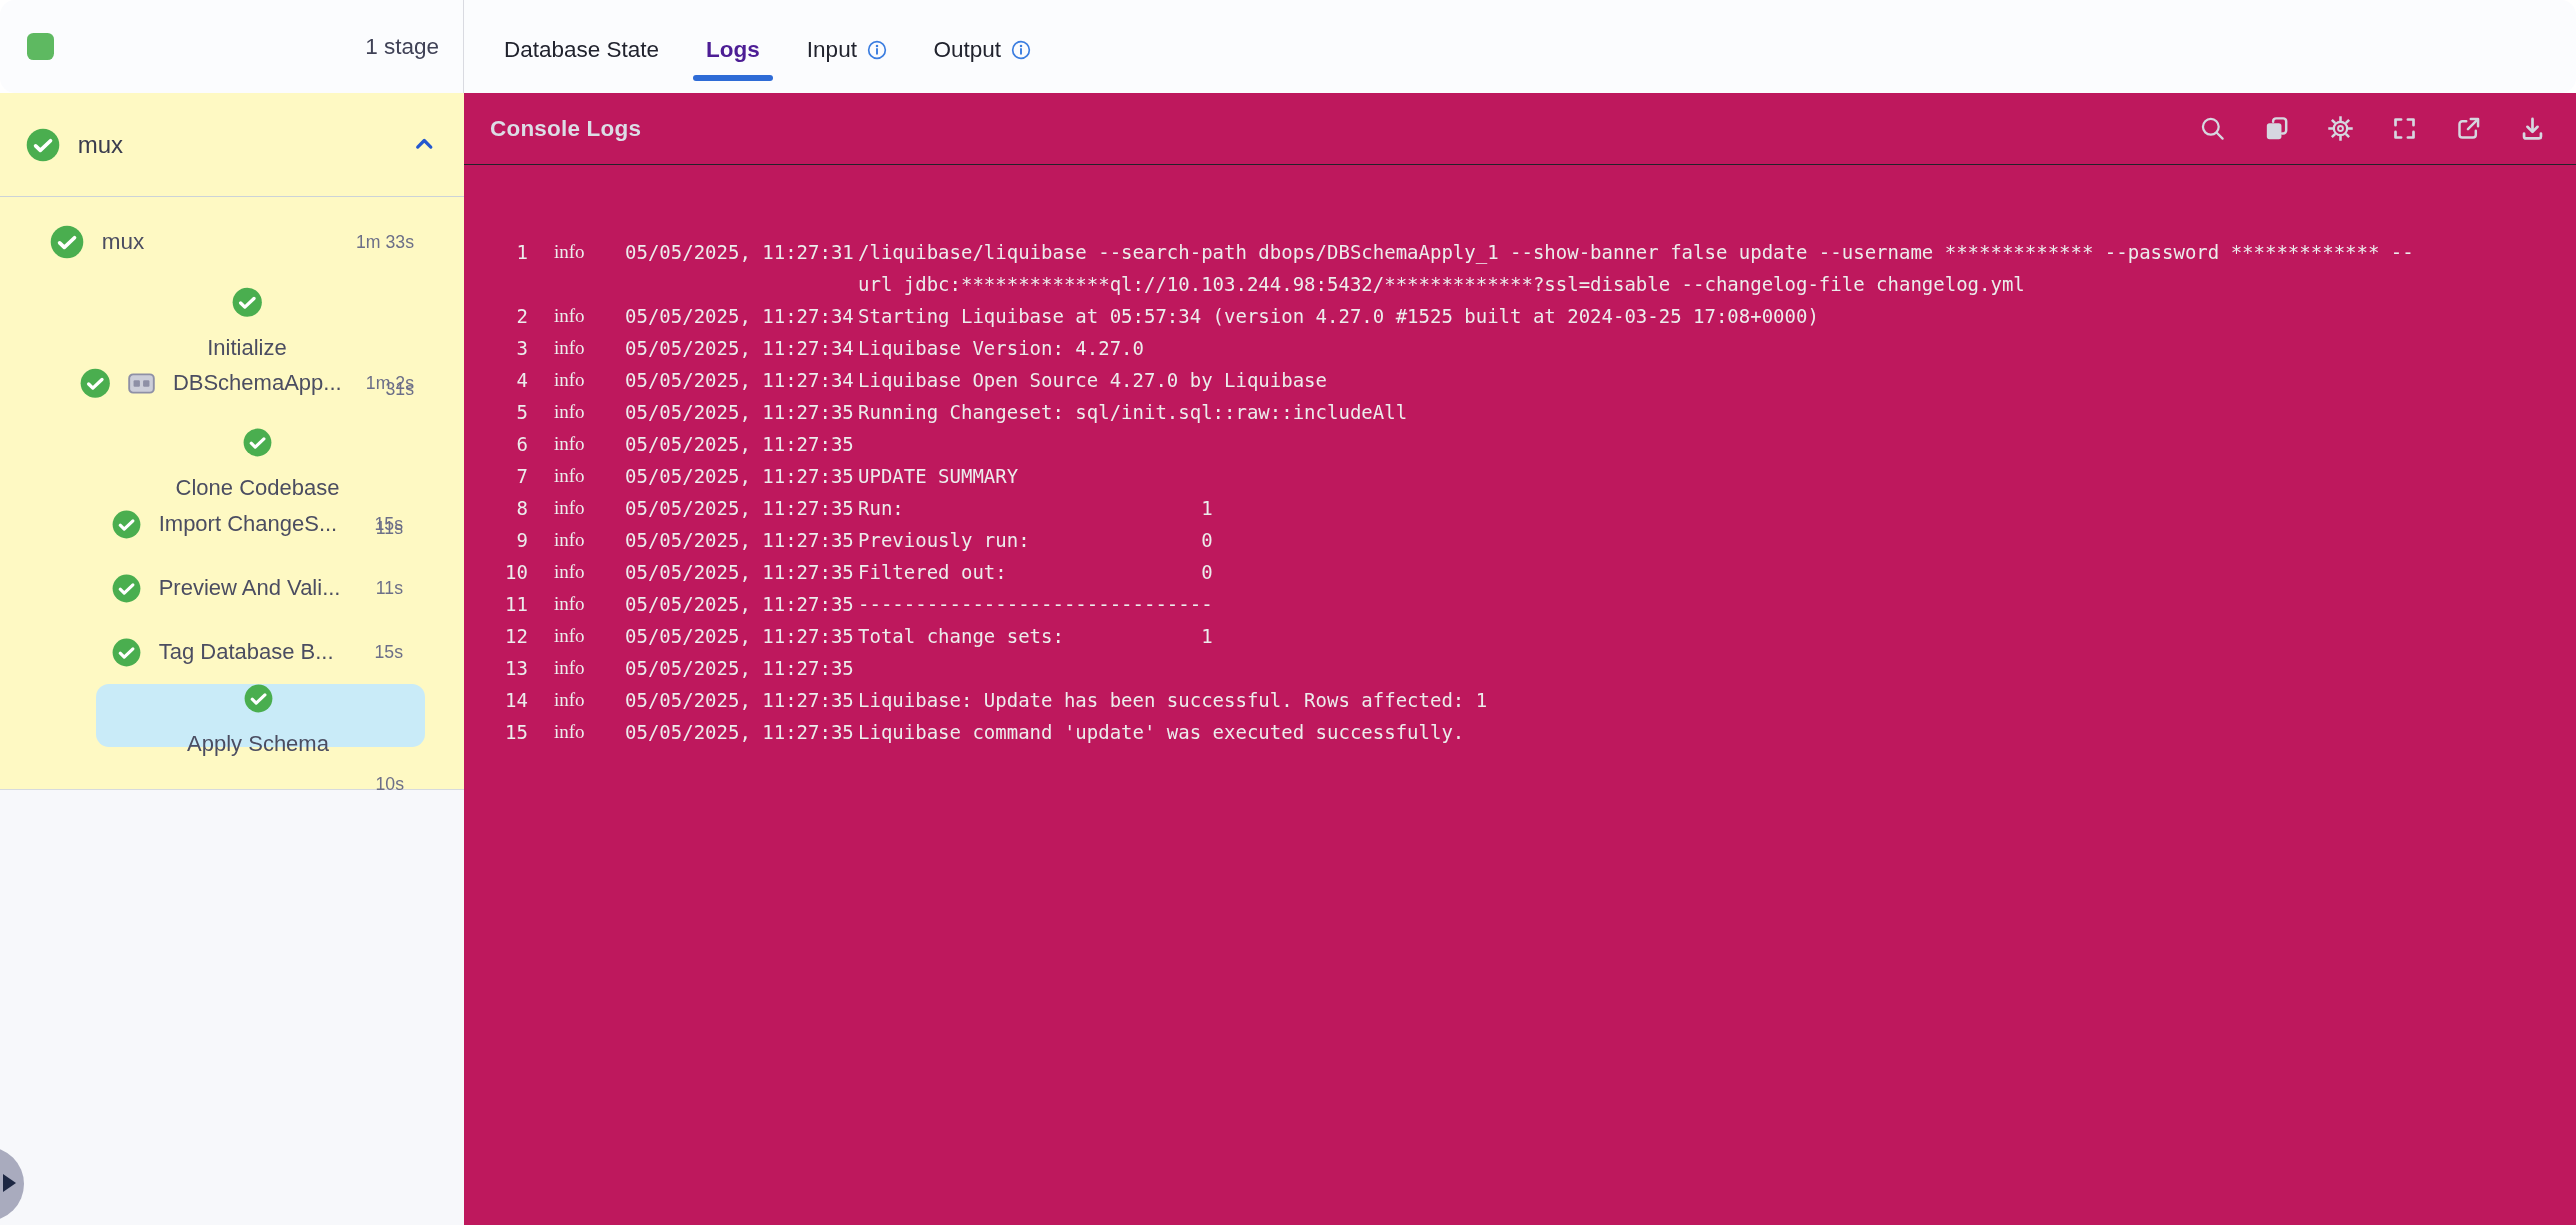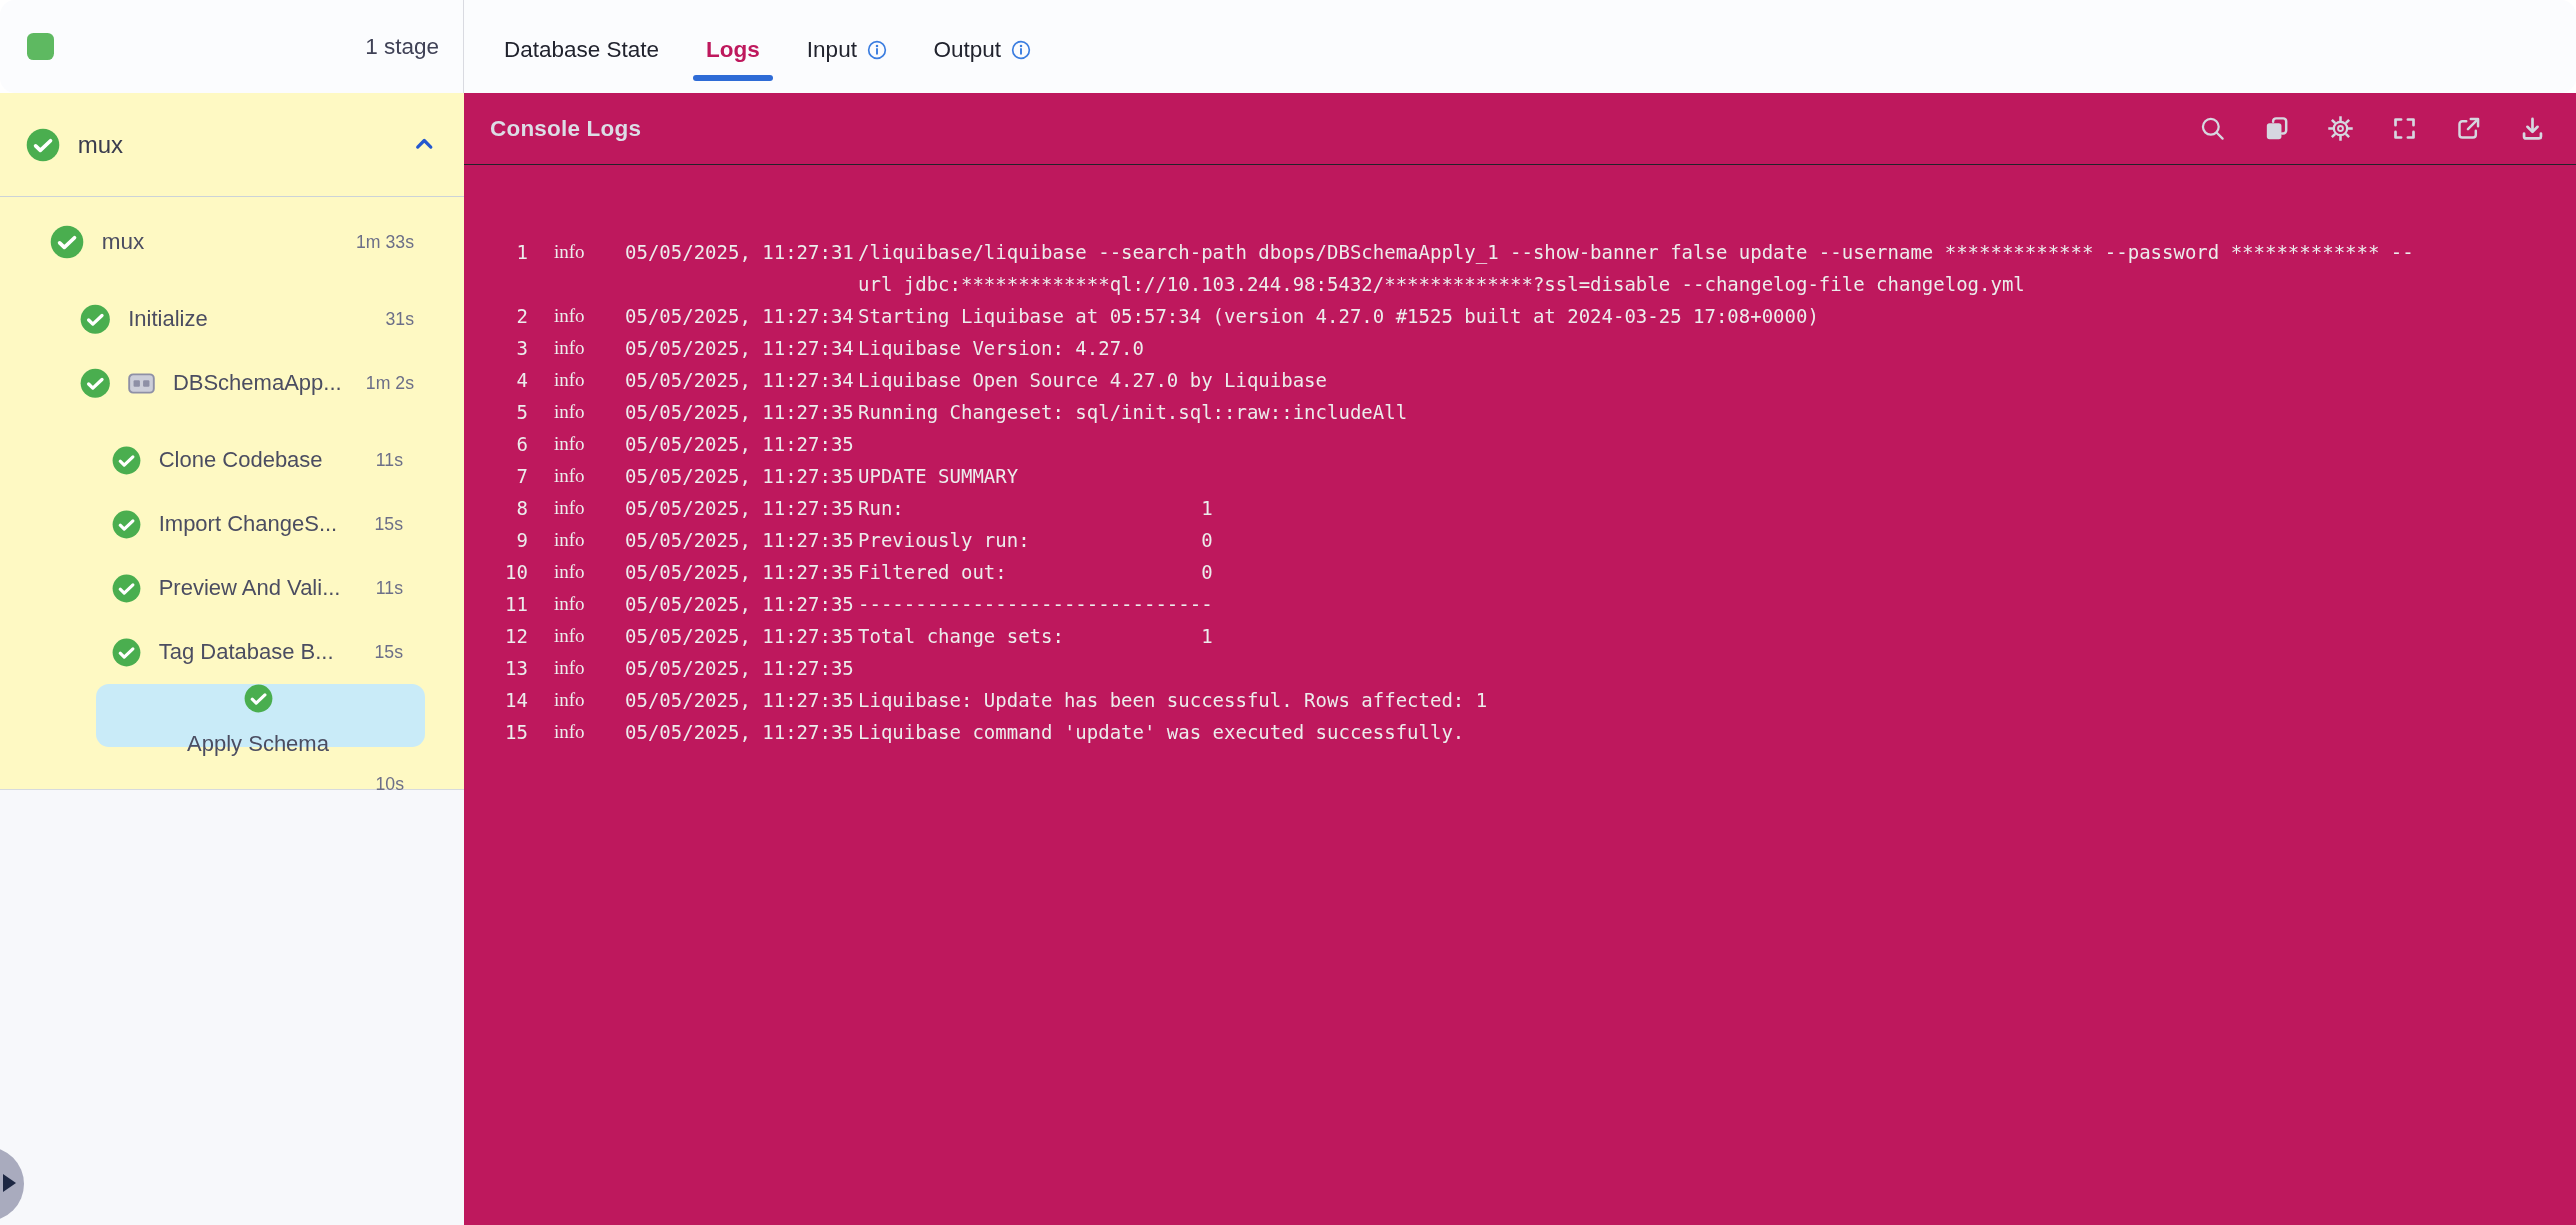--- a/index.html
+++ b/index.html
@@ -22,21 +22,21 @@
     border-right:1.6px solid #d9dae1;
   }
   .stage-chip { width:27px; height:27px; border-radius:6.4px; background:#5eb961; }
   .stage-count { font-size:22.5px; color:#3f4156; }
 
   #tabs { display:flex; align-items:center; padding:19px 0 12px 40px; gap:47px; height:100%; }
   .tab {
     position:relative; display:flex; align-items:center; gap:9.6px;
     font-size:22.5px; color:#21232e; cursor:pointer; height:100%;
   }
-  .tab.active { font-weight:bold; color:#be185d; }
+  .tab.active { font-weight:bold; color:#4c1d95; }
   .tab.active::after {
     content:""; position:absolute; left:-13px; right:-13px; bottom:0;
     height:6.4px; border-radius:4px; background:#2e6bd6;
   }
   .info-ic { display:inline-flex; }
 
   
   #sidebar {
     position:absolute; top:93px; left:0; bottom:0; width:464px;
     background:#f7f8fb;
@@ -50,21 +50,21 @@
   }
   .stage-header .stage-name { font-size:24px; color:#3a3c4e; }
   .stage-header .spacer { flex:1; }
   .stage-divider { height:0; border-bottom:1.6px solid #ccd3d8; }
 
   #tree { padding-top:13px; }
   .tree-row {
     height:64px; display:flex; align-items:center; gap:17.7px;
     font-size:22px; color:#4b4d61; cursor:pointer;
   }
-  .tree-row:nth-child(2), .tree-row:nth-child(4) { margin-top:13px; }
+  .tree-row:nth-child(2), .tree-row:nth-child(4) { margin-top:13px;flex-direction:column; }
   .tree-row .label { white-space:nowrap; }
   .tree-row .dur { margin-left:auto; font-size:17.7px; color:#6c6f88; }
   .lv0 { padding-left:50px; padding-right:50px; font-size:22.5px; }
   .lv1 { padding-left:80px; padding-right:50px; }
   .lv2 { padding-left:112px; padding-right:61px; }
   .tree-row.selected {
     margin-left:96px; margin-right:39px; height:63px;
     padding-left:16px; padding-right:21px;
     background:#c9ebf8; border-radius:13px;flex-direction:column;
   }

